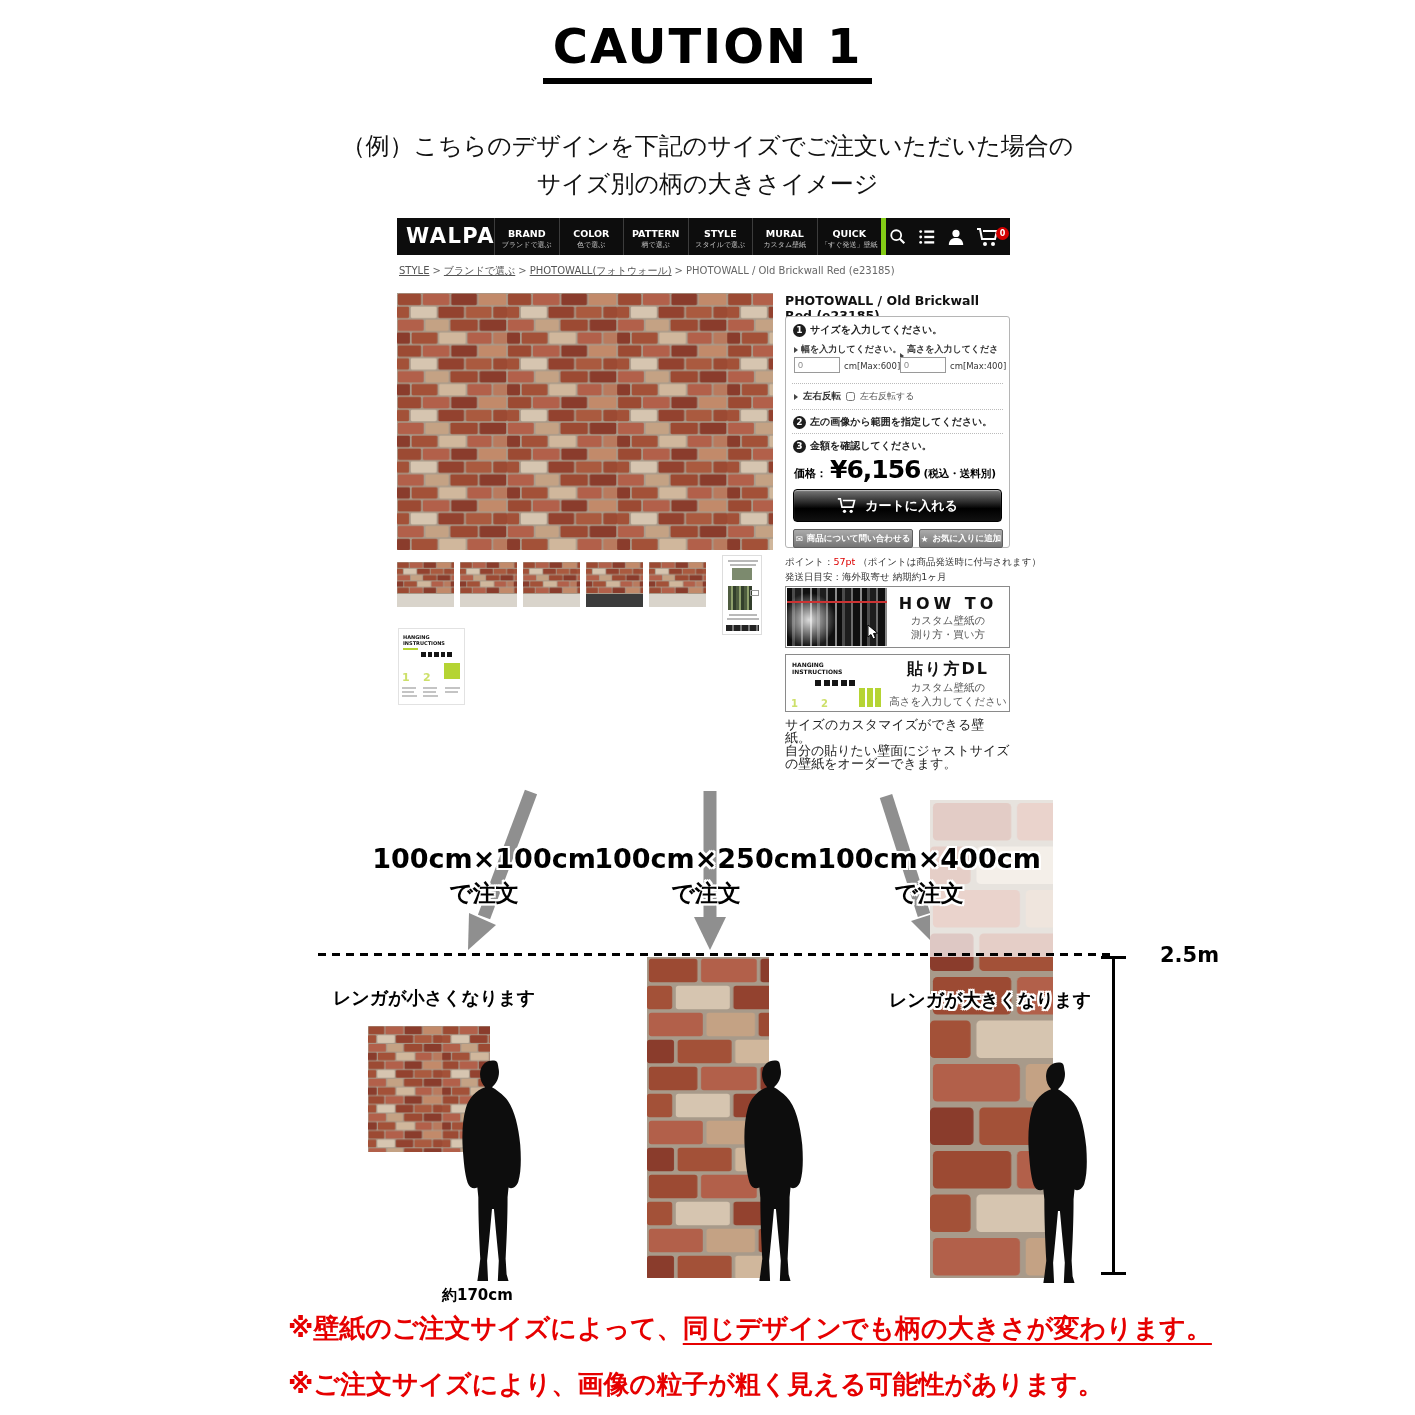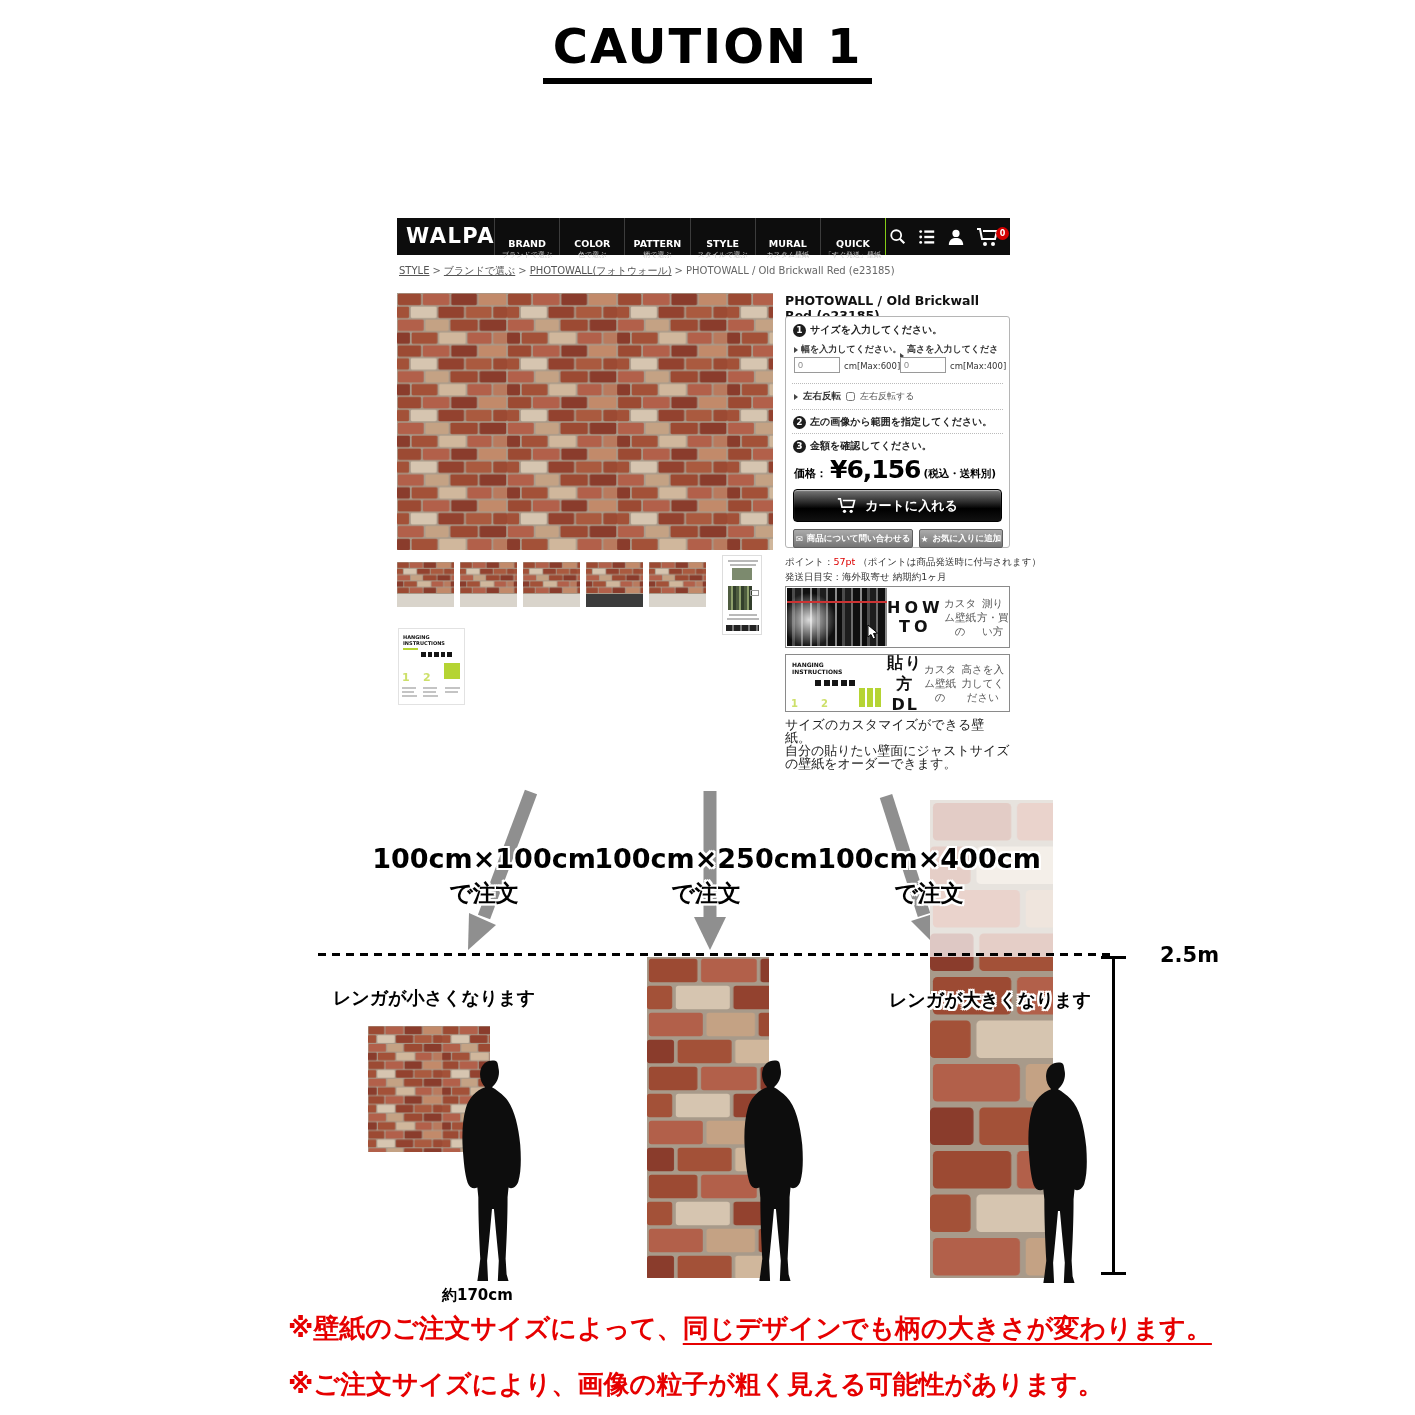--- a/index.html
+++ b/index.html
@@ -11,22 +11,22 @@
   .caution-title { top:18px; left:0; width:100%; text-align:center; }
   .caution-title span { display:inline-block; font-size:48px; font-weight:800; letter-spacing:2px; color:#000;
                         border-bottom:6px solid #000; padding:0 10px 4px; }
   .intro { top:127px; left:0; width:100%; text-align:center; font-size:24px; line-height:38px; color:#111; font-weight:500; }
 
   
   .shot { left:397px; top:218px; width:613px; height:542px; background:#fff; }
   .navbar { left:0; top:0; width:613px; height:37px; background:#0d0d0d; }
   .logo { left:9px; top:6px; color:#fff; font-size:21px; font-weight:800; letter-spacing:1.5px; }
   .navmenu { left:97px; top:0; width:392px; height:37px; display:flex; }
-  .navitem { flex:1; text-align:center; padding-top:20px; border-left:1px solid #3c3c3c; cursor:pointer; }
-  .navitem:last-child { border-right:1px solid #84cc16; }
+  .navitem { flex:1; text-align:center; padding-top:10px; border-left:1px solid #3c3c3c; cursor:pointer; }
+  .navitem:last-child { border-right:5px solid #84cc16; }
   .navitem .en { display:block; color:#fff; font-size:9.5px; font-weight:bold; }
   .navitem .jp { display:block; color:#c9c9c9; font-size:7px; margin-top:1px; white-space:nowrap; }
   .navicons { left:492px; top:9px; display:flex; gap:11px; align-items:center; }
   .navicons svg { display:block; }
   .cartwrap { position:relative; }
   .cart-badge { position:absolute; right:-9px; top:0px; width:13px; height:13px; border-radius:50%;
                 background:#d40000; color:#fff; font-size:8px; font-weight:bold; text-align:center; line-height:13px; }
   .breadcrumb { left:2px; top:46px; font-size:10px; color:#666; }
   .breadcrumb .lnk { color:#555; text-decoration:underline; cursor:pointer; }
   .breadcrumb .sep { margin:0 3px; }
@@ -88,22 +88,22 @@
 
   .banner { left:388px; width:225px; border:1px solid #8a8a8a; background:#fff; cursor:pointer; }
   .howto-banner { top:368px; height:62px; }
   .dl-banner { top:436px; height:58px; }
   .bimg { position:absolute; left:1px; top:1px; width:100px; height:calc(100% - 2px); overflow:hidden; }
   .forest { background:
       radial-gradient(circle at 22% 55%, rgba(255,255,255,.85), rgba(255,255,255,0) 32%),
       repeating-linear-gradient(90deg,#0c0c0c 0 5px,#4a4a4a 5px 8px,#1d1d1d 8px 14px,#6e6e6e 14px 16px,#101010 16px 23px,#8a8a8a 23px 25px); }
   .redline { position:absolute; left:0; top:13px; width:100%; height:2px; background:#c33; }
   .cursor-icon { position:absolute; right:8px; bottom:6px; }
-  .btext { position:absolute; left:101px; right:0; top:0; height:100%; display:flex; flex-direction:row;
-           align-items:center; justify-content:center;text-align:center; }
+  .btext { position:absolute; left:101px; right:0; top:0; height:100%; display:flex; flex-direction:column;
+           align-items:center; justify-content:center; }
   .btext .bt { font-size:16px; font-weight:bold; letter-spacing:4px; color:#111; }
   .btext .bl { font-size:10.5px; color:#555; line-height:14px; }
   .minidoc { background:#fff; }
   .md-title { position:absolute; left:5px; top:5px; width:55px; font-size:6px; font-weight:bold; color:#111; line-height:7px; }
   .md-squares { position:absolute; left:28px; top:24px; display:flex; gap:2.5px; }
   .md-squares i { width:6px; height:6px; background:#151515; }
   .md-bars { position:absolute; right:6px; top:32px; display:flex; gap:2px; }
   .md-bars i { width:6px; height:19px; background:#b5d433; }
   .md-num { position:absolute; bottom:1px; font-size:10px; font-weight:bold; color:#cde06a; }
   .desc { left:388px; top:500px; width:225px; font-size:13px; color:#222; line-height:13px; }
@@ -173,20 +173,24 @@
     </symbol>
   </defs>
 </svg>
 
 <div class="canvas">
 
   <div class="abs caution-title">
     <span>CAUTION 1</span>
   </div>
 
+  <div class="abs intro">
+    <div>（例）こちらのデザインを下記のサイズでご注文いただいた場合の</div>
+    <div>サイズ別の柄の大きさイメージ</div>
+  </div>
 
   <div class="abs shot">
 
     <div class="abs navbar">
       <div class="abs logo">WALPA</div>
       <div class="abs navmenu">
         <div class="navitem">
           <span class="en">BRAND</span>
           <span class="jp">ブランドで選ぶ</span>
         </div>

